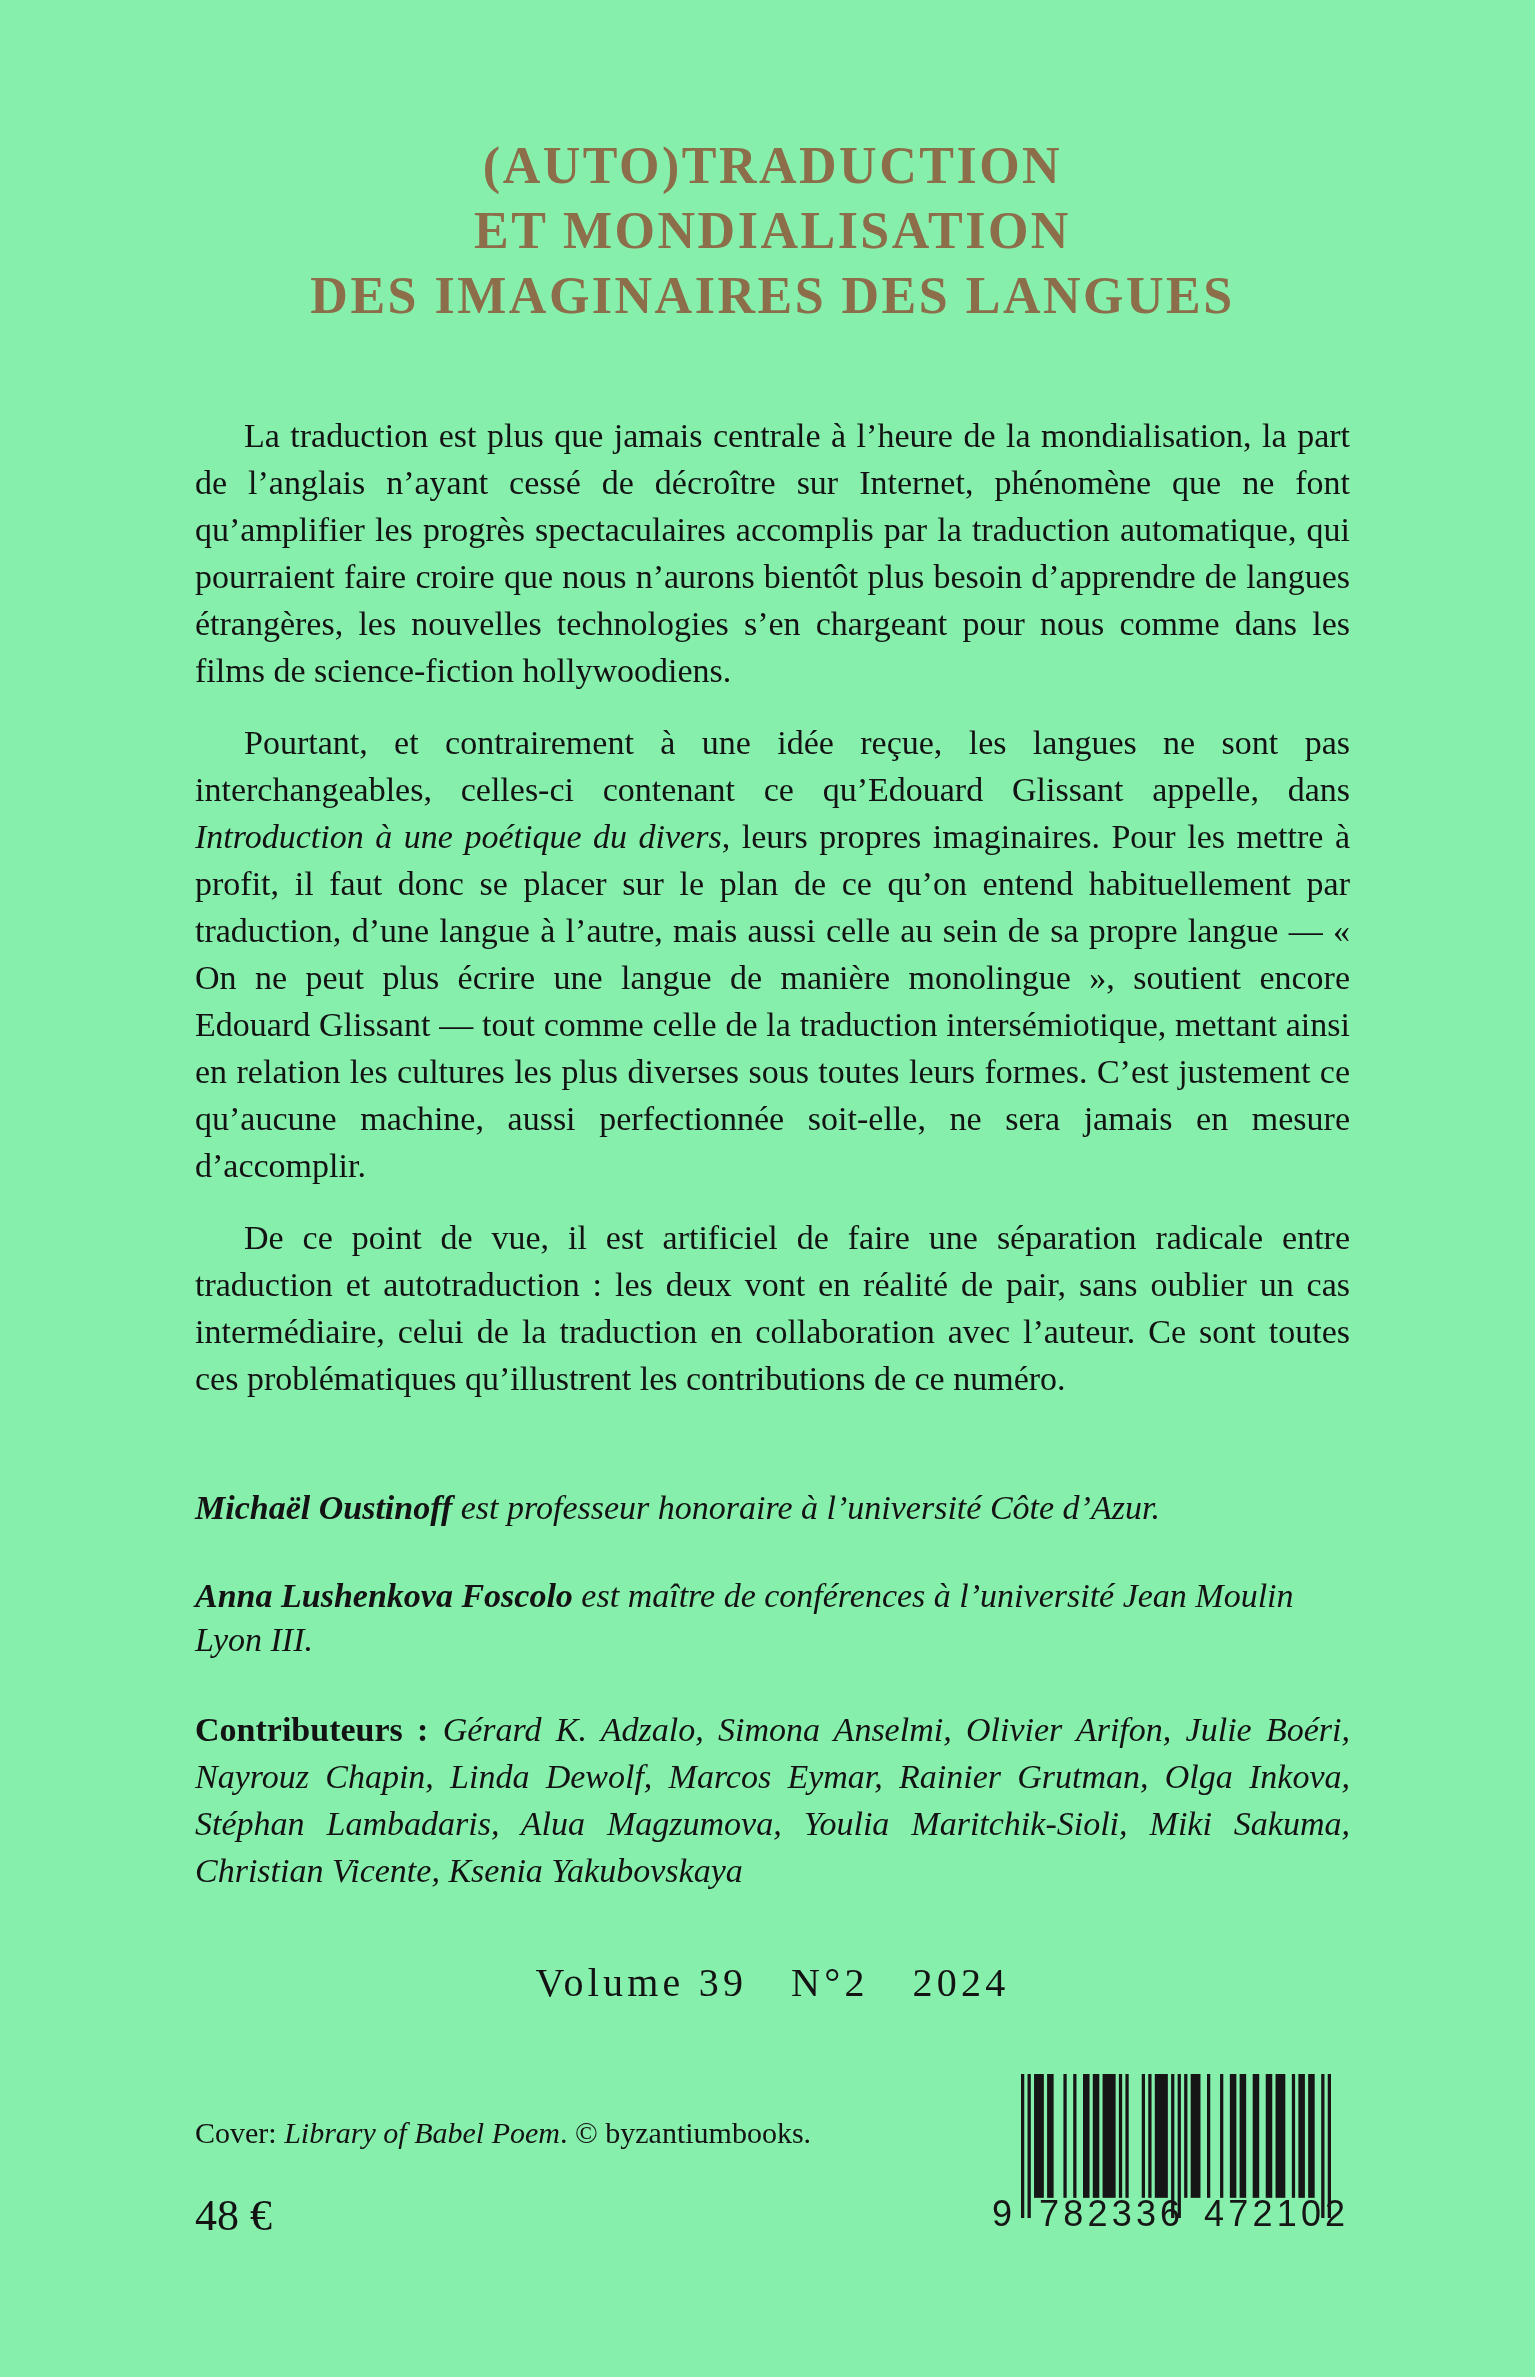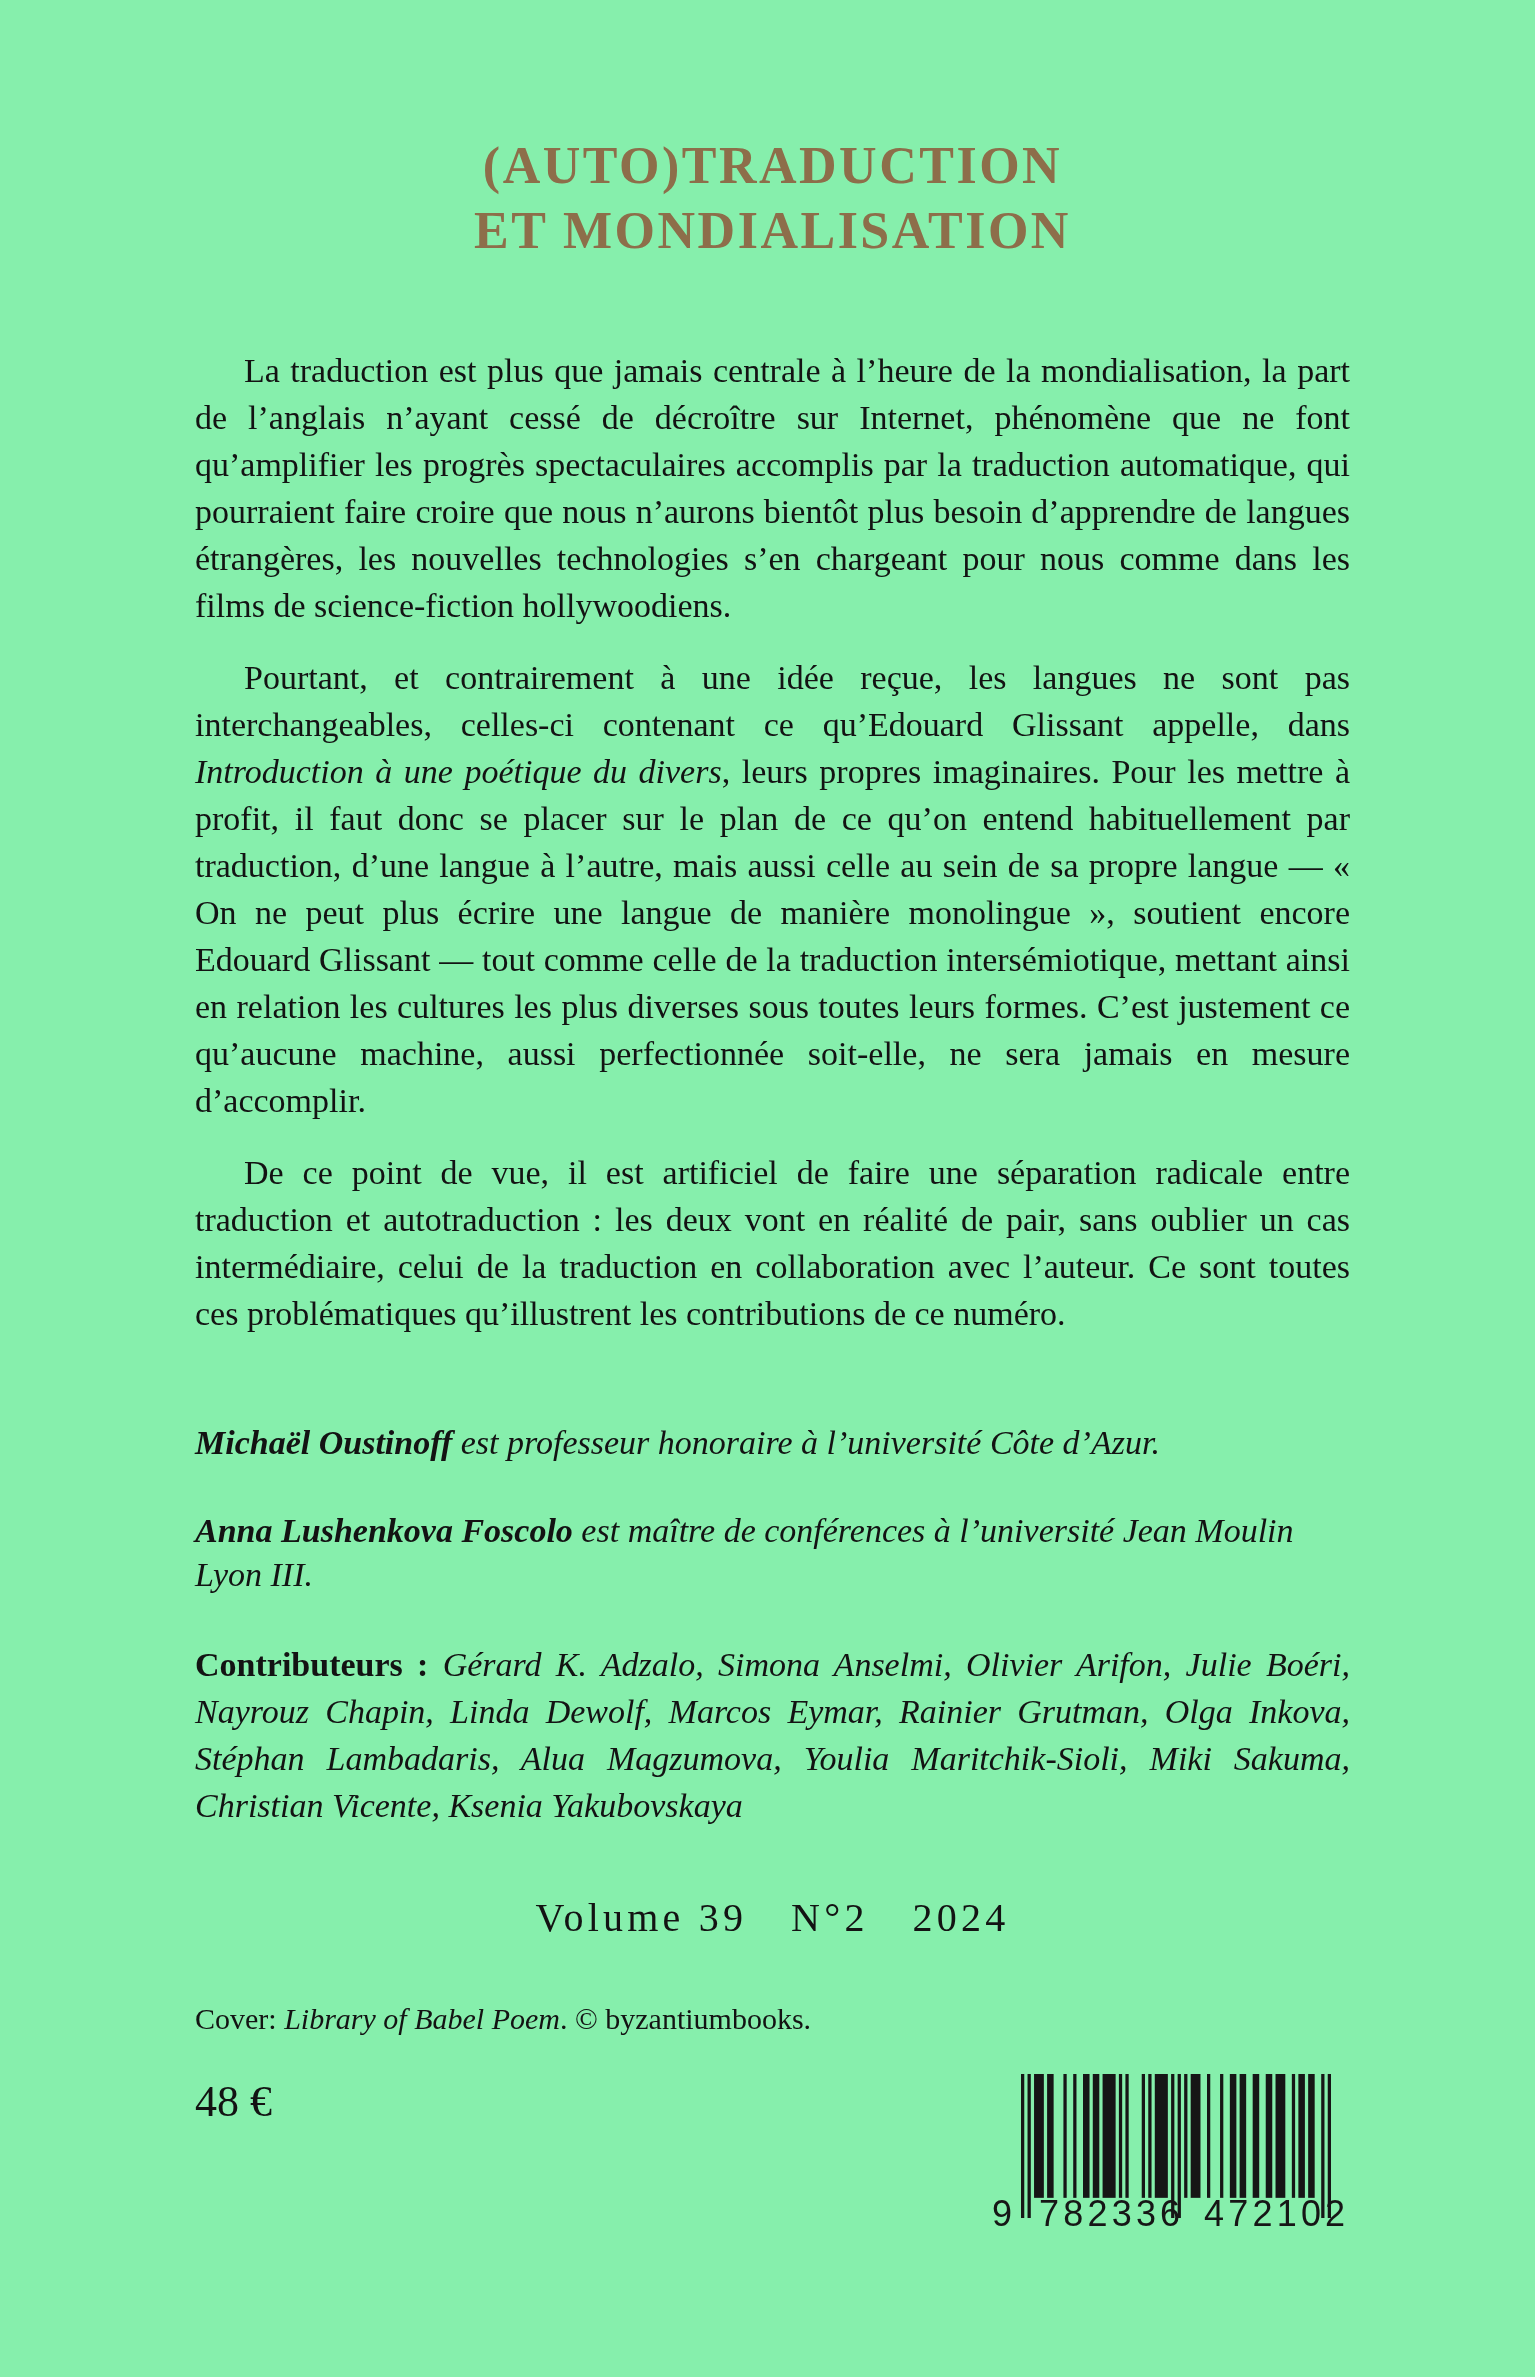--- a/index.html
+++ b/index.html
@@ -52,21 +52,21 @@
   }
   .contributors .contrib-label { font-weight: bold; font-style: normal; }
   .contributors .contrib-names { font-style: italic; }
   .issue-line {
     margin-top: 65px;
     text-align: center;
     font-size: 40px;
     letter-spacing: 4.2px;
   }
   .issue-line span { margin: 0 22px; }
-  .credits { margin-top: 59px; }
+  .credits { margin-top: 108px; }
   .credit-cover { font-size: 30px; line-height: 37px; margin: 0 0 40px 0; }
   .credit-isbn  { font-size: 35px; line-height: 42px; margin: 0 0 23.5px 0; }
   .credit-price { font-size: 44px; line-height: 49px; margin: 0; }
   .barcode {
     position: absolute;
     left: 992px;
     top: 2074px;
     width: 369px;
     height: 176px;
   }
@@ -87,20 +87,21 @@
 </head>
 <body>
 
 <div class="cover">
 
   <div class="text-col">
 
     <div class="book-title" style="color: rgb(141, 110, 74);">
       <div>(AUTO)TRADUCTION</div>
       <div>ET MONDIALISATION</div>
+      <div>DES IMAGINAIRES DES LANGUES</div>
     </div>
 
     <div class="body-copy">
       <p>La traduction est plus que jamais centrale à l’heure de la mondialisation, la part de l’anglais n’ayant cessé de décroître sur Internet, phénomène que ne font qu’amplifier les progrès spectaculaires accomplis par la traduction automatique, qui pourraient faire croire que nous n’aurons bientôt plus besoin d’apprendre de langues étrangères, les nouvelles technologies s’en chargeant pour nous comme dans les films de science-fiction hollywoodiens.</p>
       <p><span>Pourtant, et contrairement à une idée reçue, les langues ne sont pas interchangeables, celles-ci contenant ce qu’Edouard Glissant appelle, dans </span><span class="italic">Introduction à une poétique du divers</span><span>, leurs propres imaginaires. Pour les mettre à profit, il faut donc se placer sur le plan de ce qu’on entend habituellement par traduction, d’une langue à l’autre, mais aussi celle au sein de sa propre langue — « On ne peut plus écrire une langue de manière monolingue », soutient encore Edouard Glissant — tout comme celle de la traduction intersémiotique, mettant ainsi en relation les cultures les plus diverses sous toutes leurs formes. C’est justement ce qu’aucune machine, aussi perfectionnée soit-elle, ne sera jamais en mesure d’accomplir.</span></p>
       <p>De ce point de vue, il est artificiel de faire une séparation radicale entre traduction et autotraduction : les deux vont en réalité de pair, sans oublier un cas intermédiaire, celui de la traduction en collaboration avec l’auteur. Ce sont toutes ces problématiques qu’illustrent les contributions de ce numéro.</p>
     </div>
 
     <div class="bios">
       <p class="bio"><span class="bio-name">Michaël Oustinoff</span><span> est professeur honoraire à l’université Côte d’Azur.</span></p>

